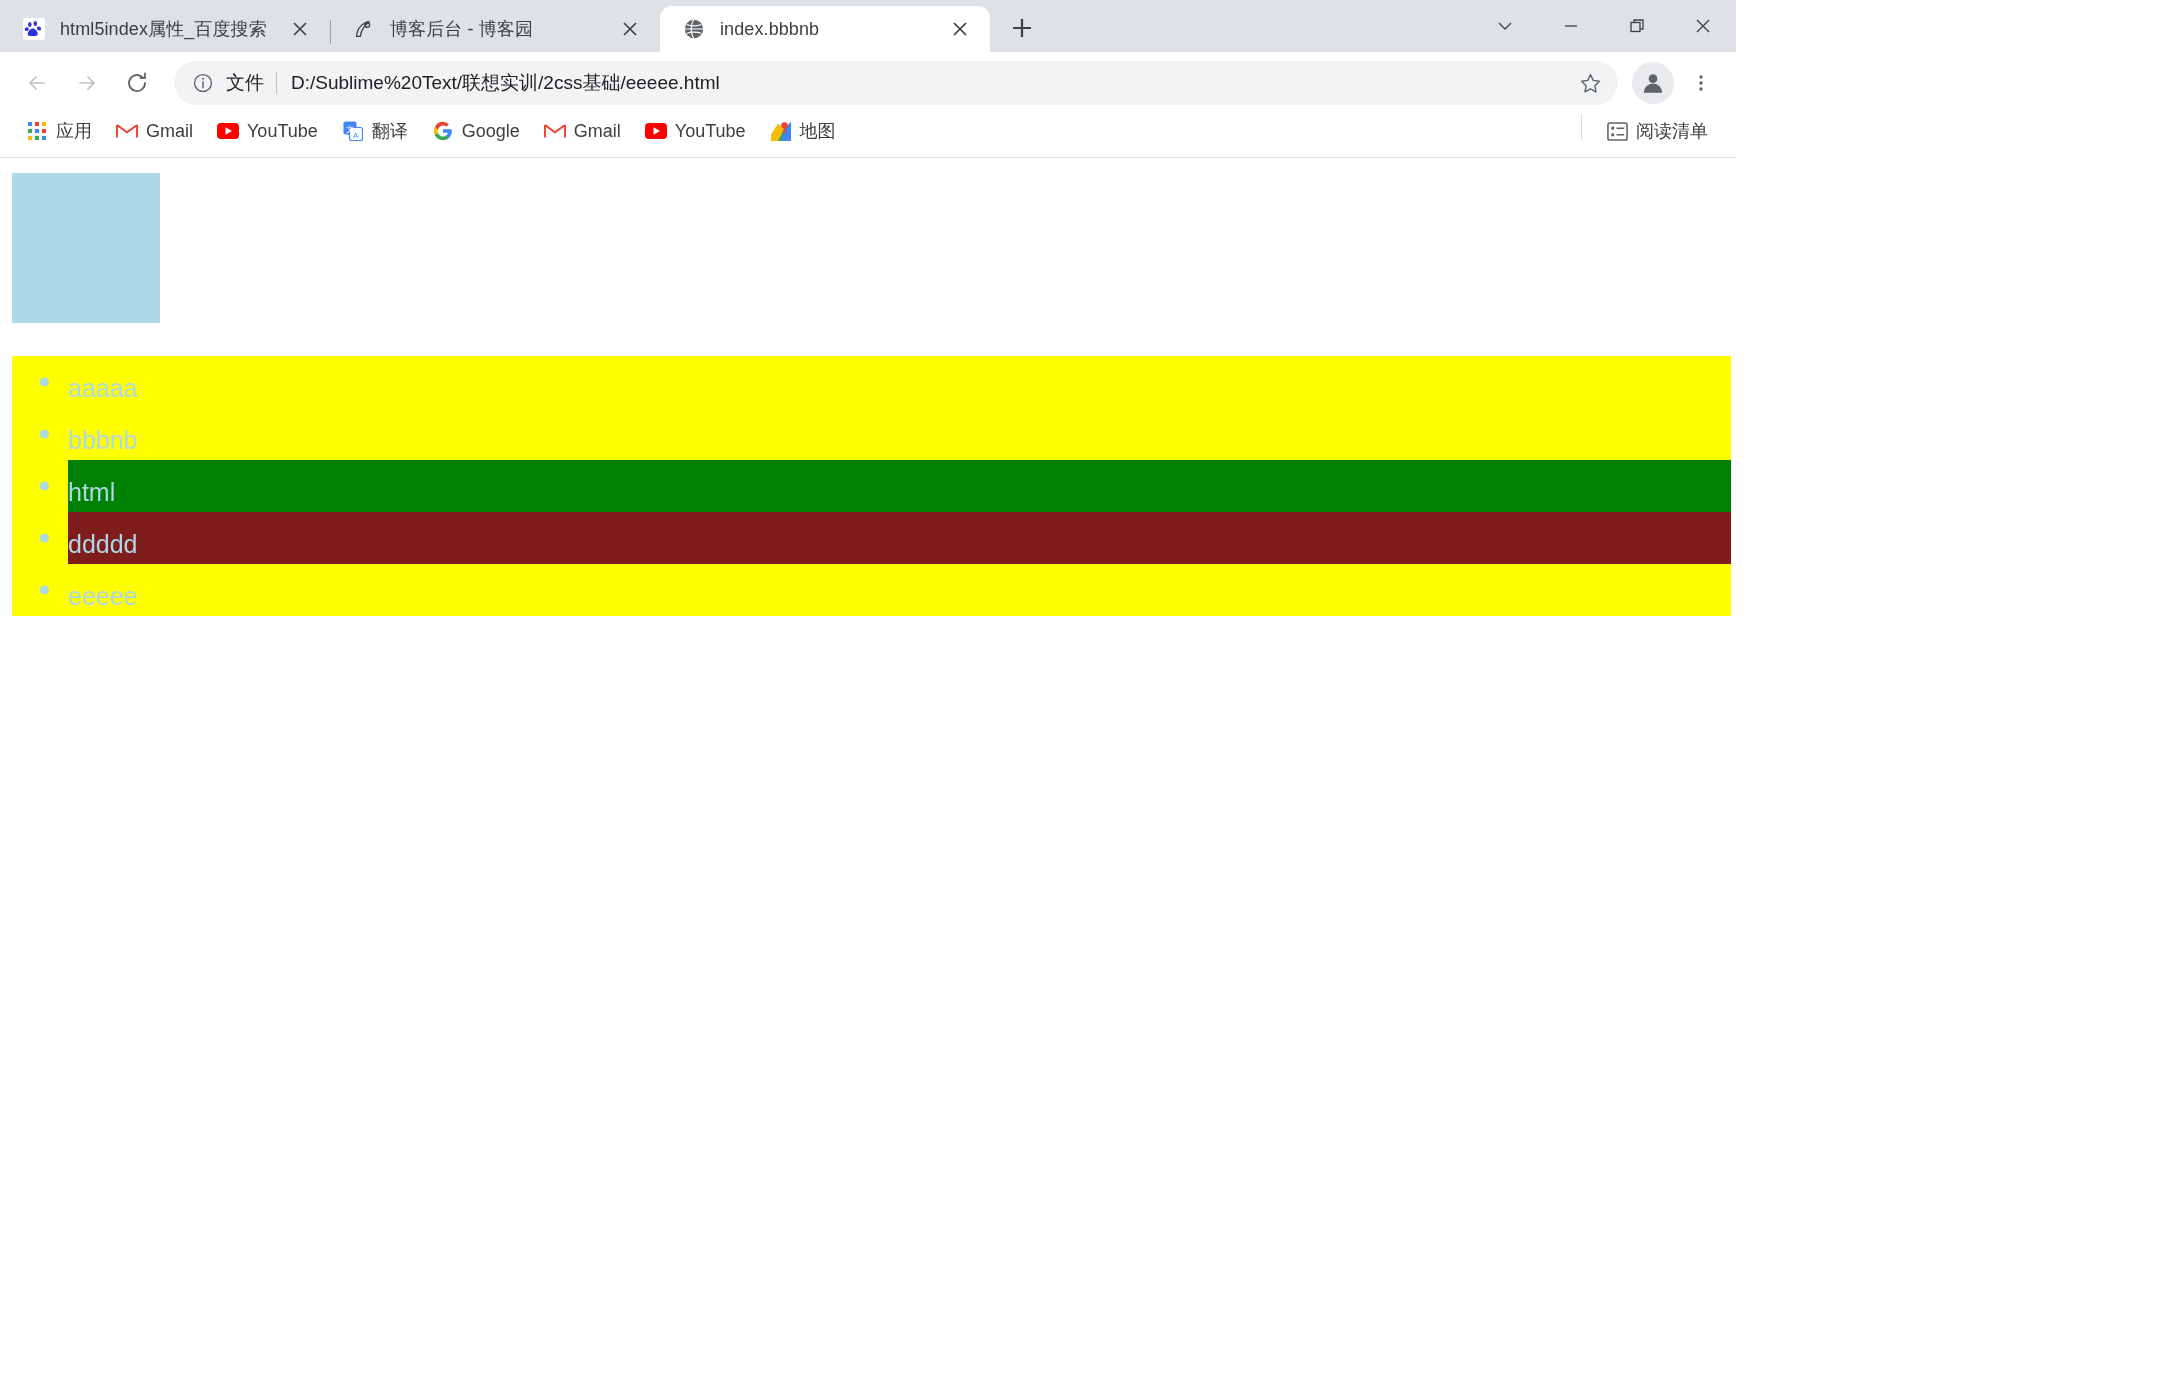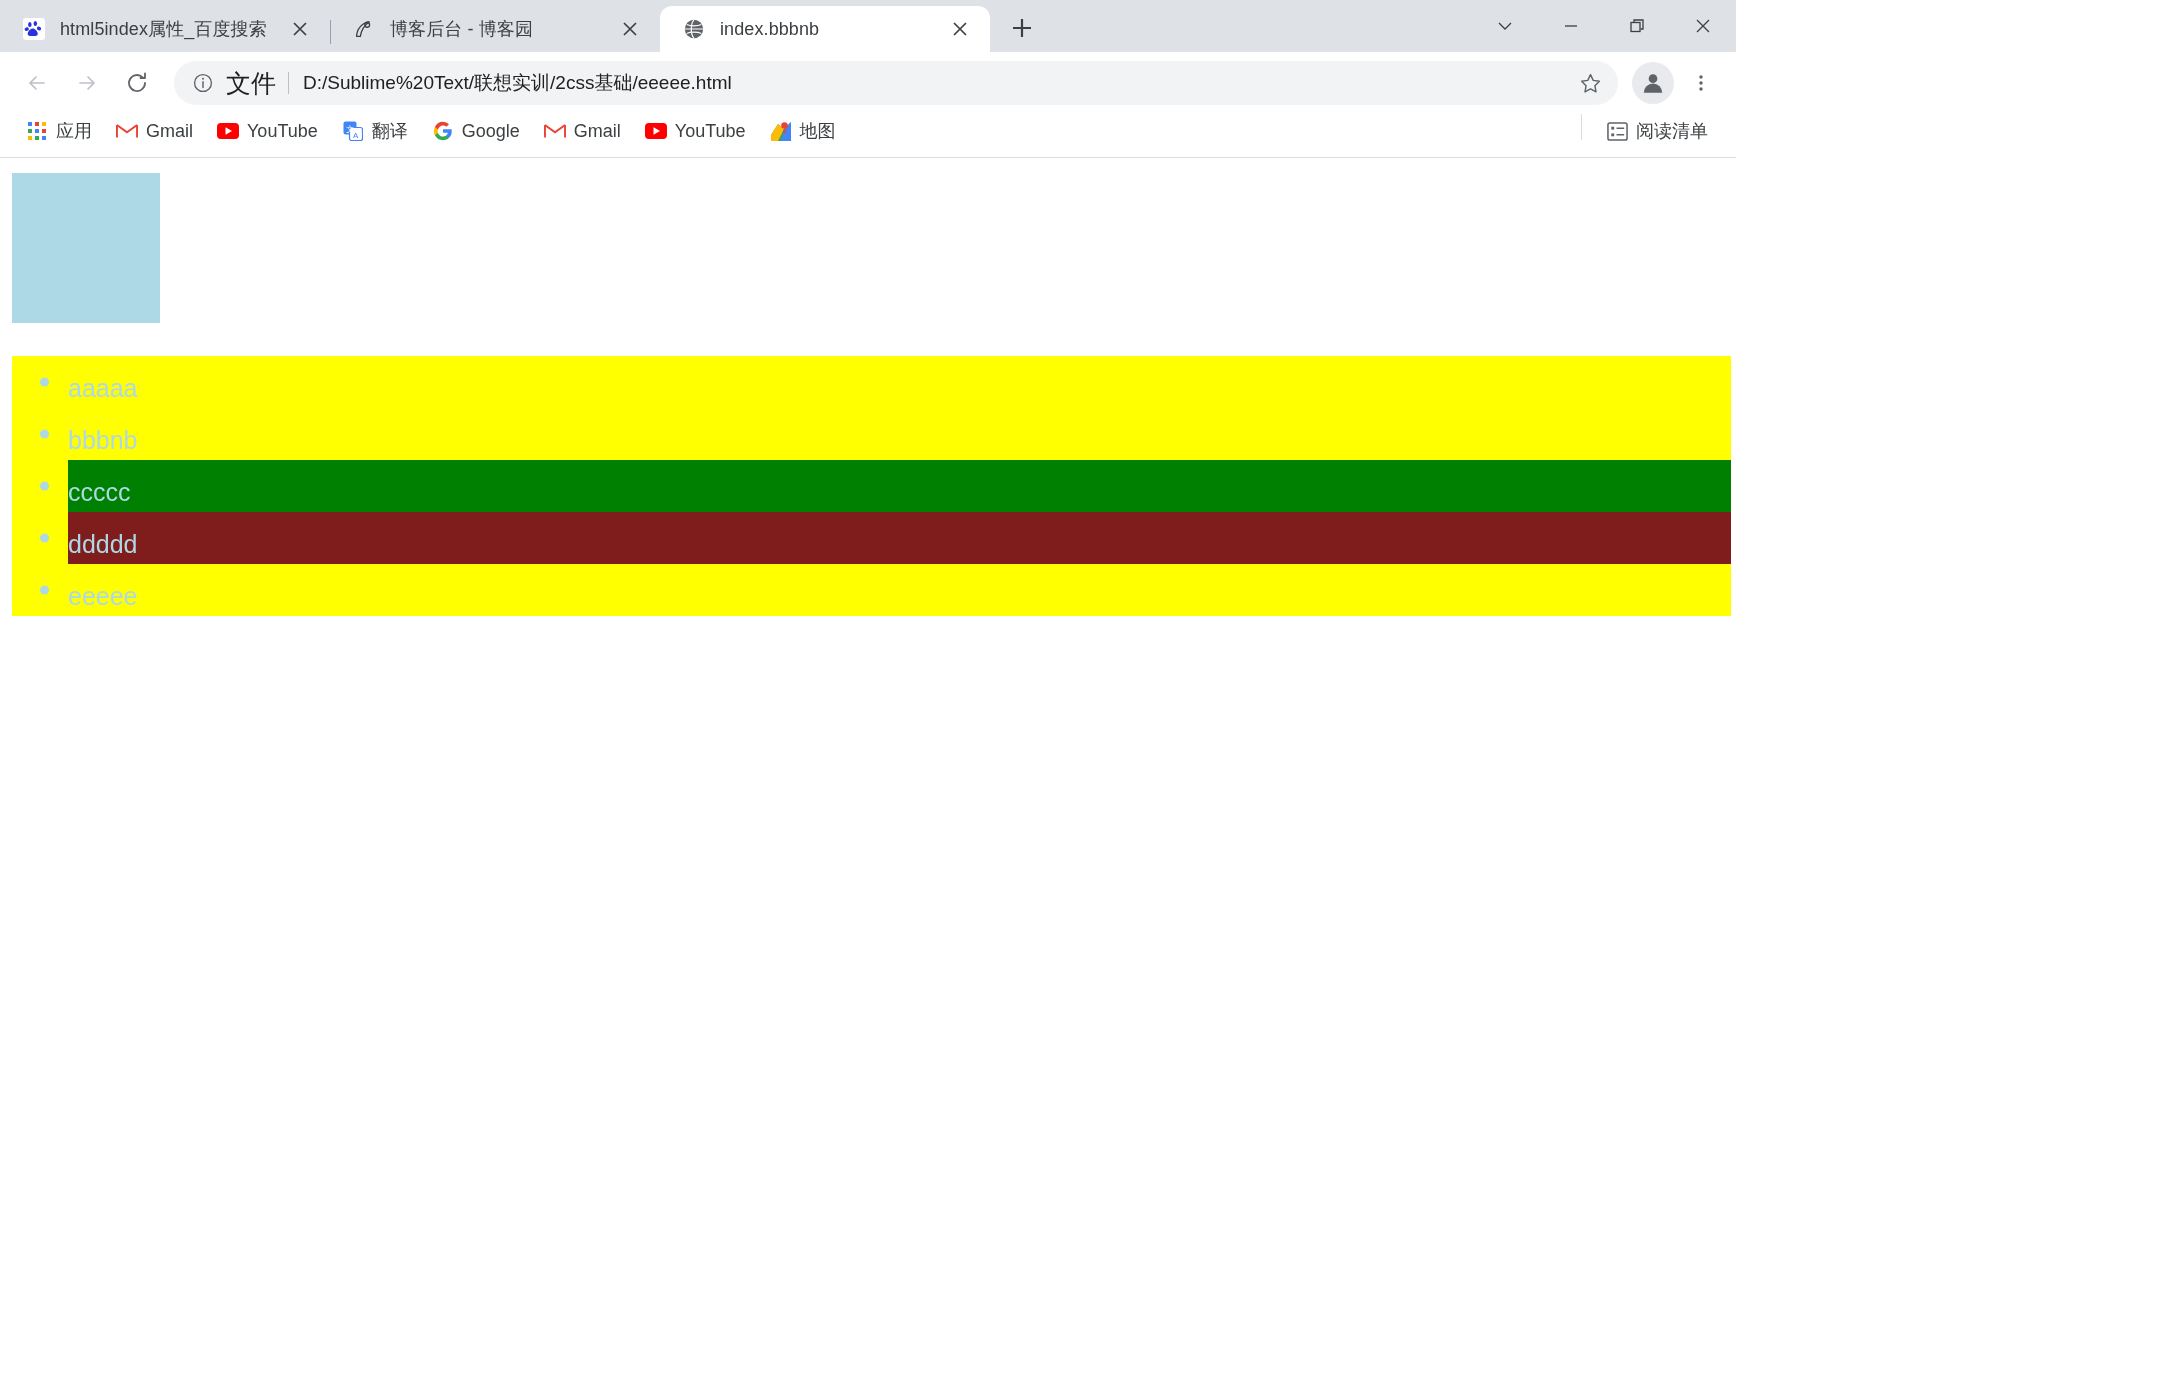--- a/index.html
+++ b/index.html
@@ -125,21 +125,21 @@
     min-width: 0;
   }
   .omni-info {
     width: 26px; height: 26px;
     flex: 0 0 26px;
     display:flex;align-items:center;justify-content:center;
     color:#5f6368;
     margin-right: 10px;
   }
   .omni-scheme {
-    font-size: 25px;
+    font-size: 19px;
     color: #202124;
     white-space: nowrap;
     margin-right: 12px;
   }
   .omni-divider {
     width: 1px; height: 22px;
     background: #bdc1c6;
     margin-right: 14px;
     flex: 0 0 1px;
   }
@@ -499,19 +499,19 @@
     </div>
   </div>
 
   <div class="viewport">
 
     <div class="blue-box" style="background: rgb(173, 216, 230);"></div>
 
     <ul class="the-list" style="background: rgb(255, 255, 0); color: rgb(173, 216, 230);">
       <li><span class="li-text">aaaaa</span></li>
       <li><span class="li-text">bbbnb</span></li>
-      <li style="background: rgb(0, 128, 0);"><span class="li-text">ccccc</span></li>
+      <li style="background: rgb(0, 128, 0);"><span class="li-text">html</span></li>
       <li style="background: #7f1d1d;"><span class="li-text">ddddd</span></li>
       <li><span class="li-text">eeeee</span></li>
     </ul>
 
   </div>
 </div>
 
 </body></html>

